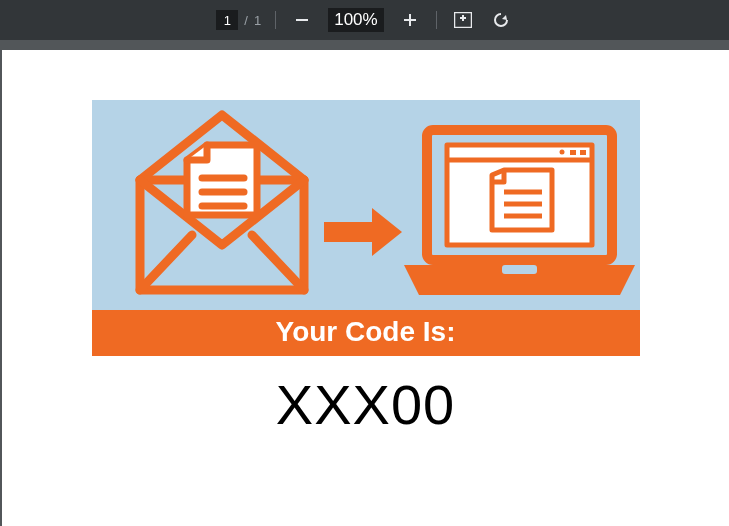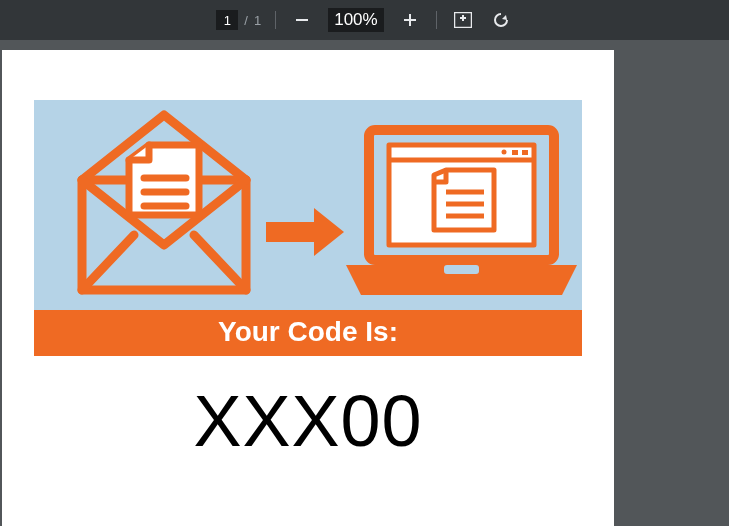--- a/index.html
+++ b/index.html
@@ -43,21 +43,21 @@
     top: 50px;
     left: 0;
     width: 729px;
     height: 476px;
     display: flex;
     justify-content: flex-start;
     align-items: flex-start;
   }
   .page {
     background: #fff;
-    width: 612px;
+    width: 727px;
     margin-left: 2px;
     height: 476px;
     padding-top: 50px;
     display: flex;
     flex-direction: column;
     align-items: center;
   }
 
   .banner {
     width: 548px;
@@ -76,24 +76,24 @@
     background: #ef6a23;
     color: #fff;
     text-align: center;
     font-weight: bold;
     font-size: 28px;
     padding: 6px 0 8px 0;
     font-family: Arial, Helvetica, sans-serif;
   }
 
   .code {
-    font-size: 72px;
+    font-size: 56px;
     color: #000;
     text-align: center;
-    margin-top: 24px;
+    margin-top: 16px;
     letter-spacing: 1px;
     font-family: Arial, Helvetica, sans-serif;
   }
 
   svg { display: block; }
 </style>
 </head>
 <body>
 
 <div class="toolbar">

